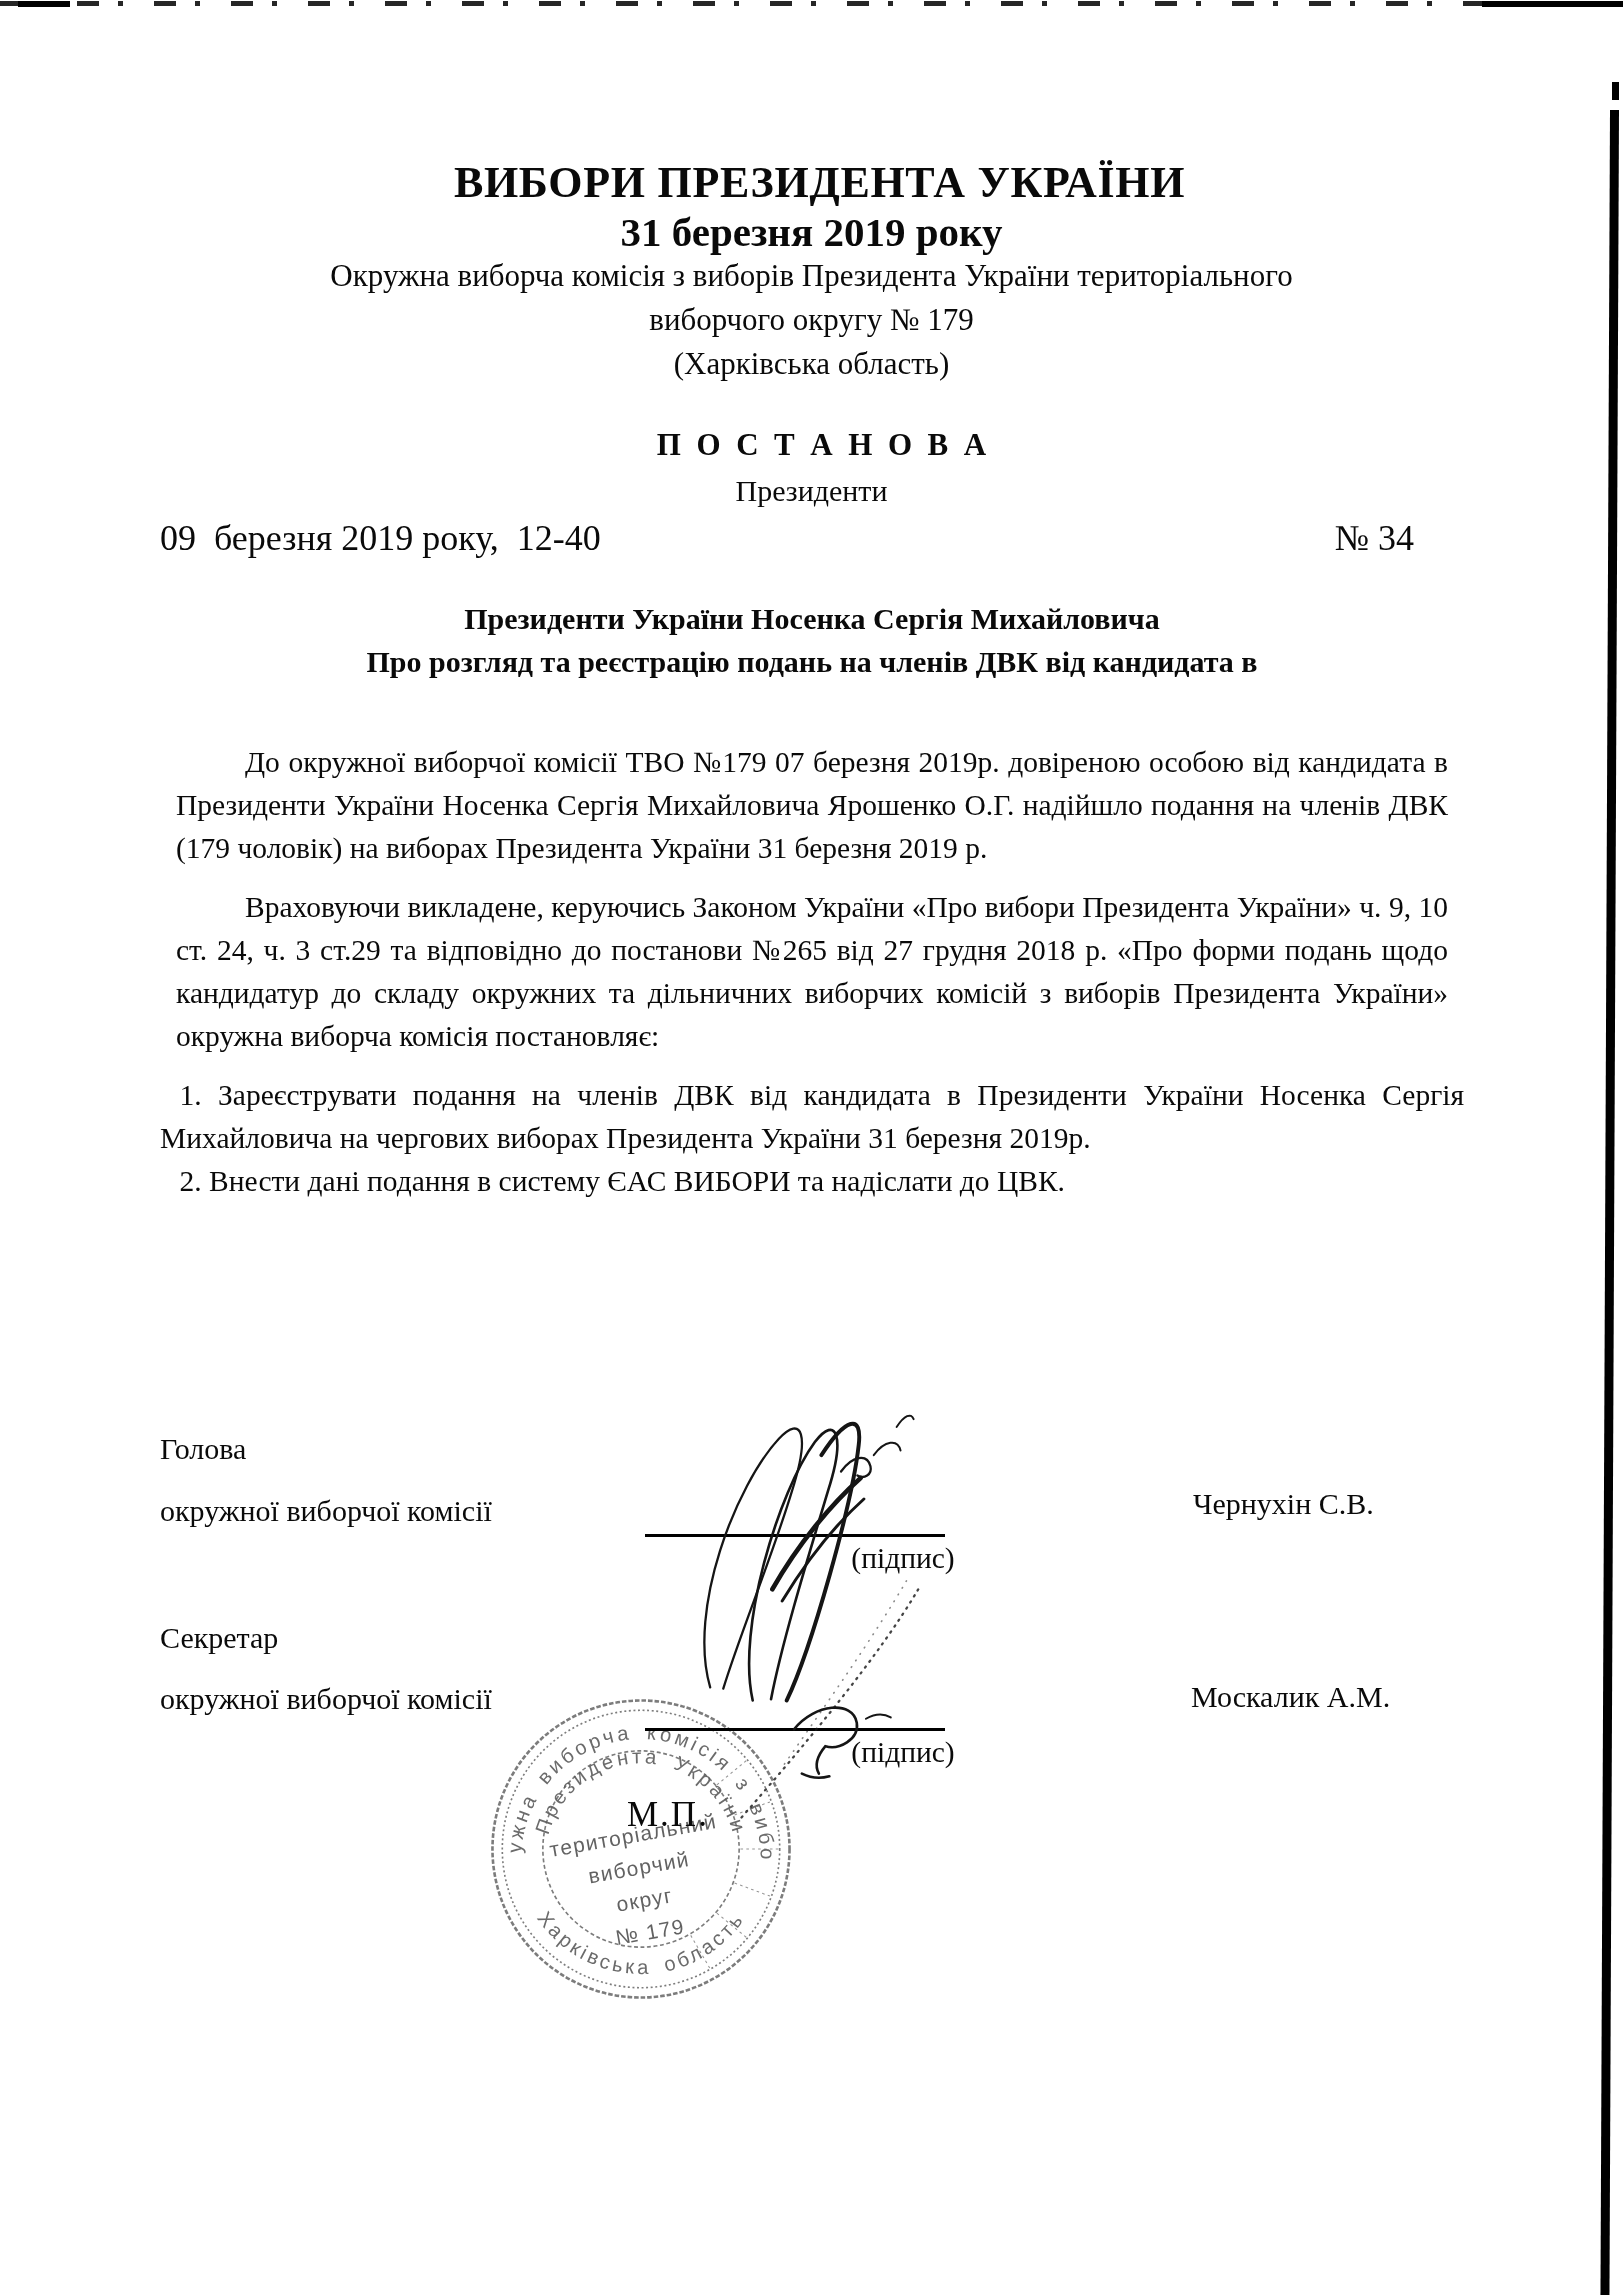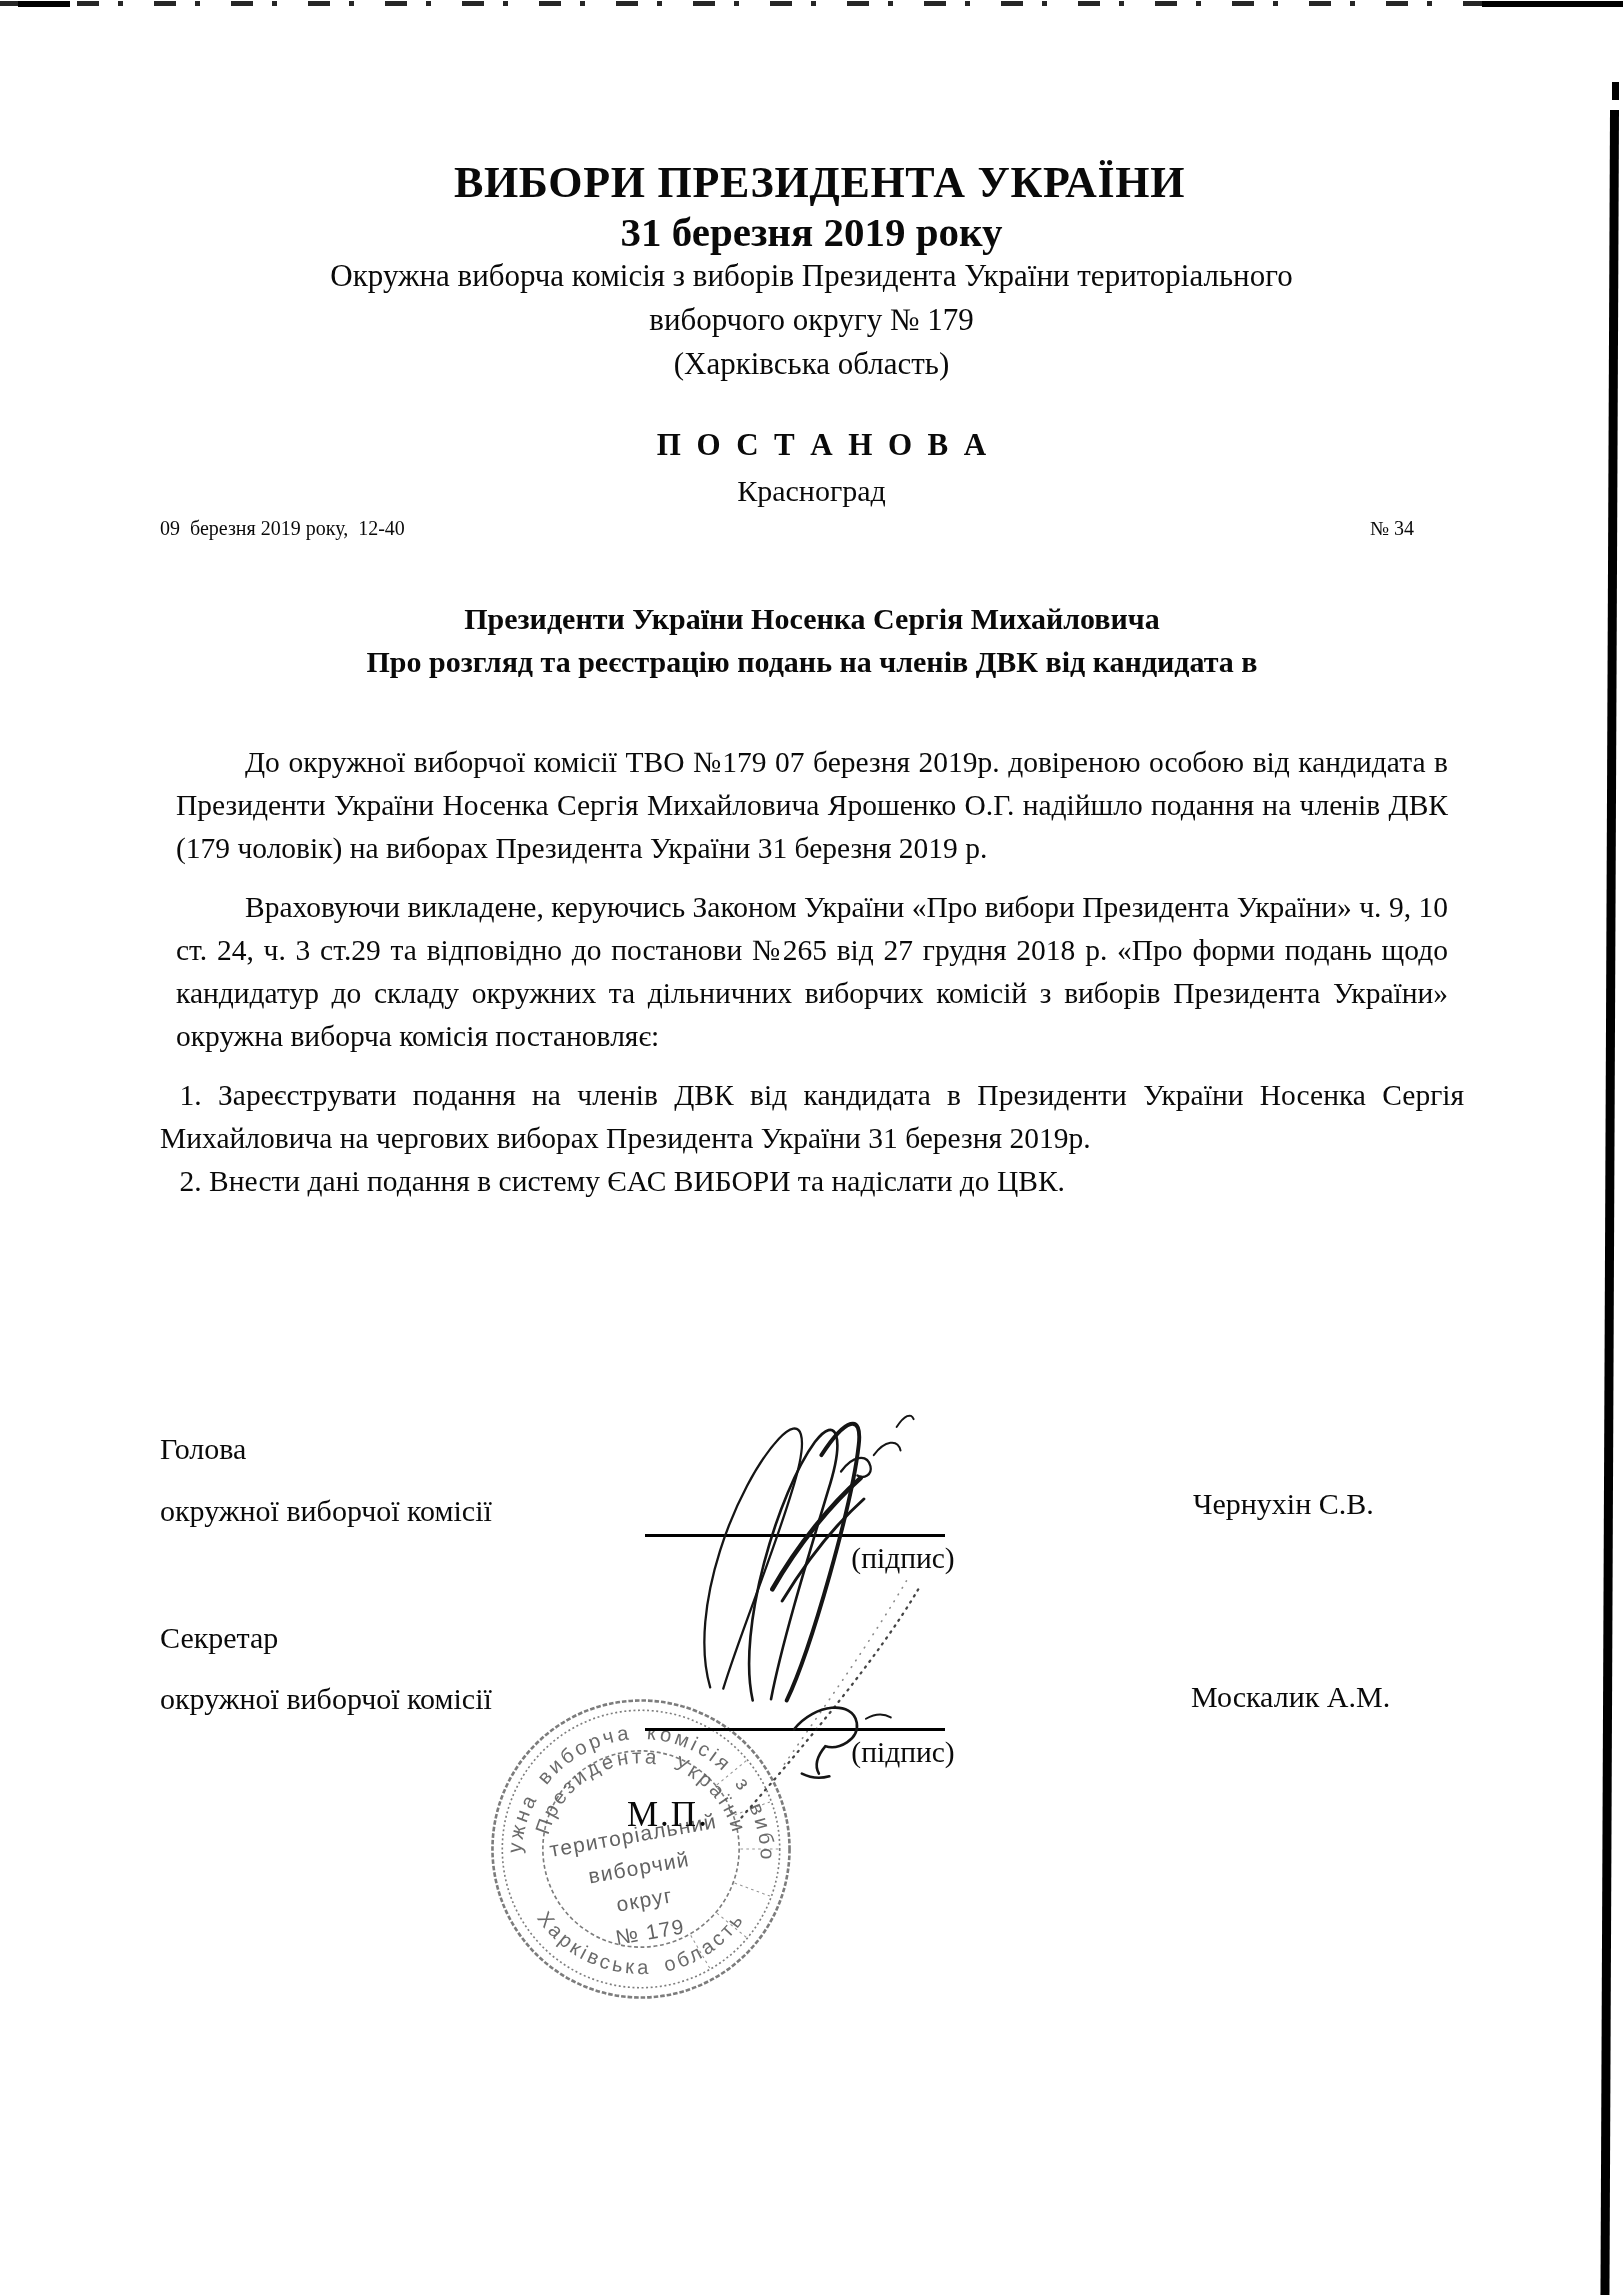--- a/index.html
+++ b/index.html
@@ -29,21 +29,21 @@
   .header div { white-space:nowrap; }
   .title-main  { font-size:44px; font-weight:bold; letter-spacing:0.7px;margin-left:16px; }
   .title-date  { font-size:41px; font-weight:bold; margin-top:5.2px; }
   .org-line    { font-size:31px; }
 
   
   .doc-type { position:absolute; top:427px; left:12px; width:100%; text-align:center;
               font-size:31px; font-weight:bold; letter-spacing:3.9px; white-space:nowrap; }
   .city     { position:absolute; top:474px; left:0; width:100%; text-align:center; font-size:30px; }
   .date-row { position:absolute; top:517px; left:160px; right:209px;
-              display:flex; justify-content:space-between; font-size:20px; }
+              display:flex; justify-content:space-between; font-size:36px; }
   .date-row span { white-space:pre; }
 
   
   .subject { position:absolute; top:597px; left:160px; width:1304px; text-align:center;
              font-size:30px; font-weight:bold; line-height:43px; }
   .subject div { white-space:nowrap; }
 
   
   .bodytext { position:absolute; top:725px; left:160px; width:1304px;
               font-size:29.5px; line-height:43px; text-align:justify; }
@@ -88,21 +88,21 @@
 
   <div class="header">
     <div class="title-main">ВИБОРИ ПРЕЗИДЕНТА УКРАЇНИ</div>
     <div class="title-date">31 березня 2019 року</div>
     <div class="org-line">Окружна виборча комісія з виборів Президента України територіального</div>
     <div class="org-line">виборчого округу № 179</div>
     <div class="org-line">(Харківська область)</div>
   </div>
 
   <div class="doc-type">П О С Т А Н О В А</div>
-  <div class="city">Красноград</div>
+  <div class="city">Президенти</div>
   <div class="date-row">
     <span>09  березня 2019 року,  12-40</span>
     <span>№ 34</span>
   </div>
 
   <div class="subject">
     <div>Президенти України Носенка Сергія Михайловича</div>
     <div>Про розгляд та реєстрацію подань на членів ДВК від кандидата в</div>
   </div>
 

